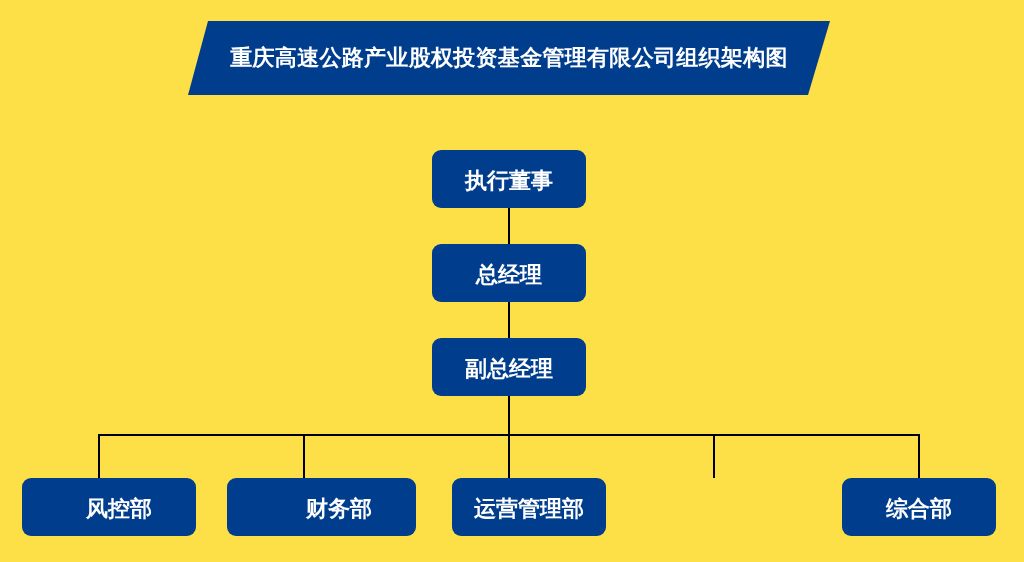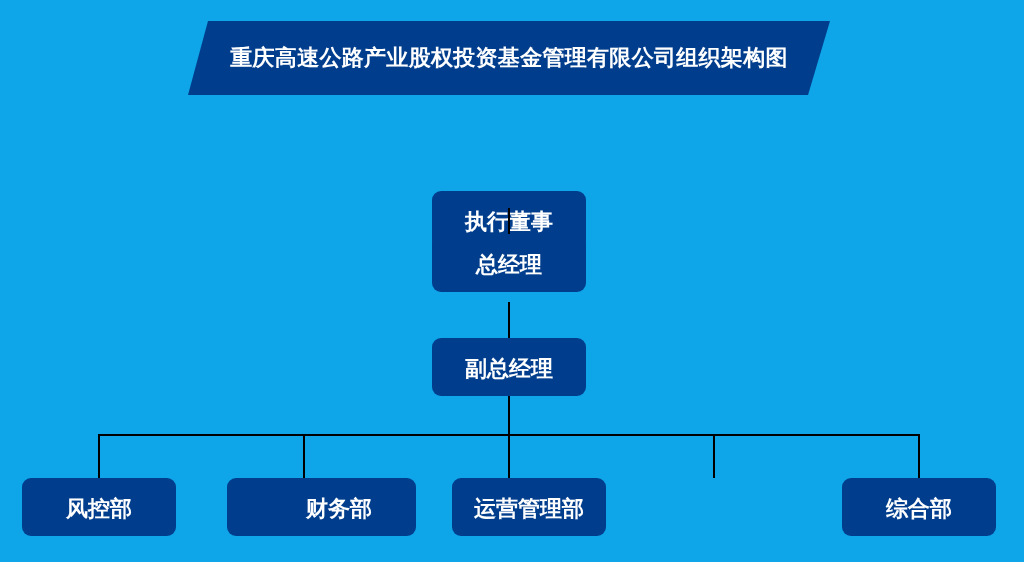--- a/index.html
+++ b/index.html
@@ -4,21 +4,21 @@
 <style>
   html, body {
     margin: 0;
     padding: 0;
     background: #ffffff;
   }
   .canvas {
     position: relative;
     width: 1024px;
     height: 562px;
-    background: #0ea5e9;
+    background: #fde047;
     overflow: hidden;
     font-family: "Liberation Sans", sans-serif;
   }
   .banner {
     position: absolute;
     left: 188px;
     top: 21px;
     width: 642px;
     height: 74px;
     background: #003e8d;
@@ -44,24 +44,24 @@
     align-items: center;
     justify-content: center;
   }
   .node-label {
     color: #ffffff;
     font-size: 22px;
     font-weight: bold;
     white-space: nowrap;
     padding-top: 3px;
   }
-  .node-executive-director { left: 432px; top: 150px; margin-top: 41px; }
-  .node-general-manager    { left: 432px; top: 234px; }
+  .node-executive-director { left: 432px; top: 150px; }
+  .node-general-manager    { left: 432px; top: 244px; }
   .node-deputy-general-manager { left: 432px; top: 338px; justify-content: center; }
-  .node-dept-0 { left: 22px;  top: 478px; }
+  .node-dept-0 { left: 22px;  top: 478px; padding-left: 20px; }
   .node-dept-1 { left: 227px; top: 478px; padding-left: 35px; }
   .node-dept-2 { left: 432px; top: 478px; margin-left: 20px; }
   .node-dept-3 { left: 637px; top: 478px; }
   .node-dept-4 { left: 842px; top: 478px; font-family: Liberation Serif, serif; }
   .line {
     position: absolute;
     background: #000000;
   }
   .v-exec-gm   { left: 508px; top: 208px; width: 2px; height: 36px; }
   .v-gm-dgm    { left: 508px; top: 302px; width: 2px; height: 36px; }

